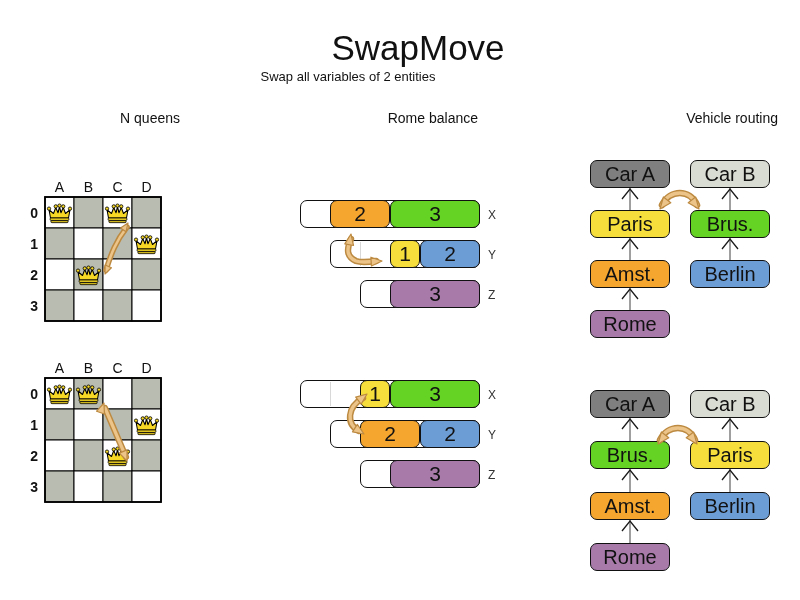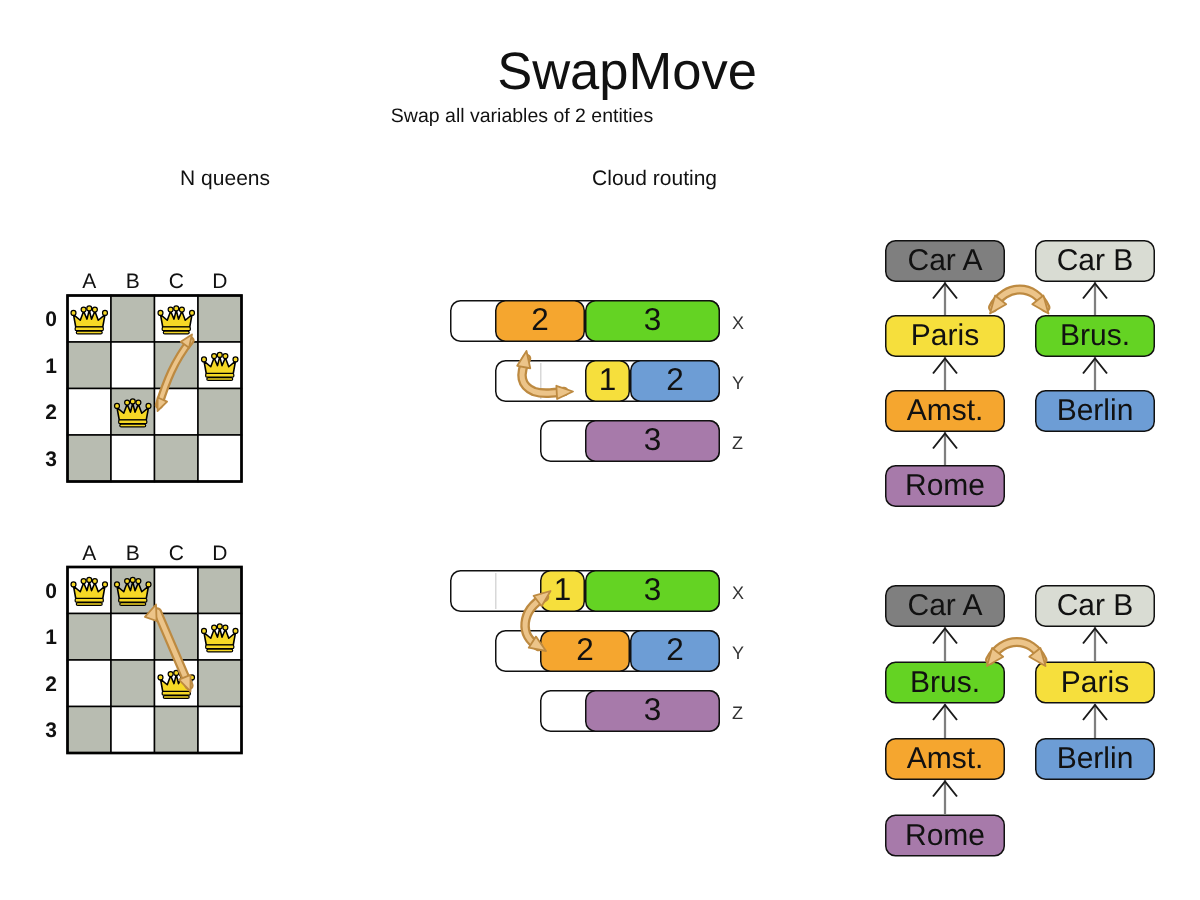--- a/index.html
+++ b/index.html
@@ -21,22 +21,23 @@
   svg.board { position:absolute; }
   #overlay { position:absolute; left:0; top:0; pointer-events:none; }
 </style>
 </head>
 <body>
 
 <div class="abs title">SwapMove</div>
 <div class="abs subtitle">Swap all variables of 2 entities</div>
 
 <div class="abs col-header" style="left:20px;top:110px;width:160px;">N queens</div>
-<div class="abs col-header" style="left:318px;top:110px;width:160px;">Cloud routing</div>
+<div class="abs col-header" style="left:318px;top:110px;width:160px;">Rome balance</div>
 <div class="abs col-header" style="left:578px;top:110px;width:200px;">
+  <div>Vehicle routing</div>
 </div>
 
 <svg width="0" height="0" style="position:absolute" aria-hidden="true">
   <defs>
     <symbol id="crown" viewBox="0 0 34 28">
       <path d="M5 20 L3 9 L9 14 L12 6 L15 13 L17 5 L19 13 L22 6 L25 14 L31 9 L29 20 Z" fill="#f6d825" stroke="#000" stroke-width="1.4" stroke-linejoin="round"></path>
       <circle cx="3" cy="7.5" r="2.2" fill="#f6d825" stroke="#000" stroke-width="1.1"></circle>
       <circle cx="12" cy="4.5" r="2.2" fill="#f6d825" stroke="#000" stroke-width="1.1"></circle>
       <circle cx="17" cy="3.5" r="2.2" fill="#f6d825" stroke="#000" stroke-width="1.1"></circle>
       <circle cx="22" cy="4.5" r="2.2" fill="#f6d825" stroke="#000" stroke-width="1.1"></circle>

